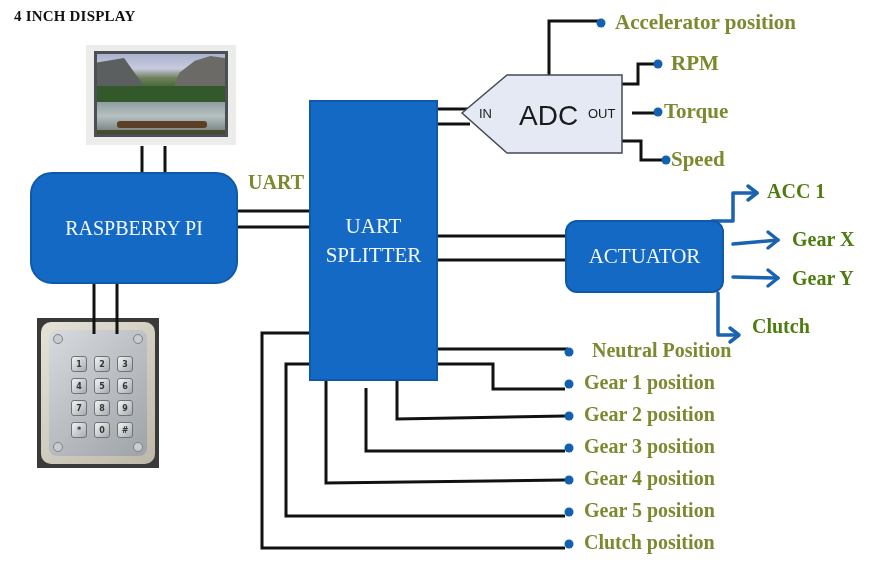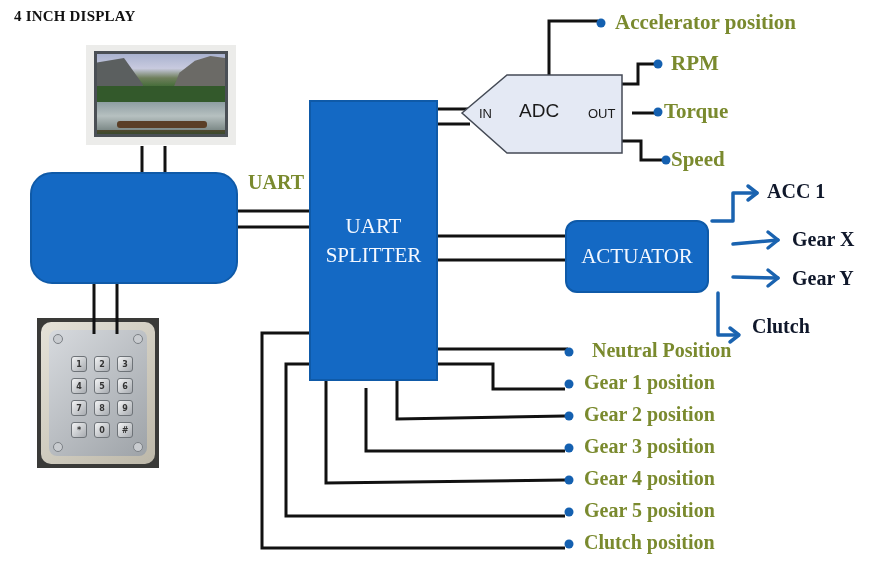--- a/index.html
+++ b/index.html
@@ -3,23 +3,23 @@
 <meta charset="utf-8">
 <style>
   html, body { margin:0; padding:0; background:#ffffff; }
   body { width:894px; height:564px; position:relative; overflow:hidden; font-family:"DejaVu Serif", serif; }
   .abs { position:absolute; }
   svg.wires { position:absolute; left:0; top:0; width:894px; height:564px; }
   .title { left:14px; top:8px; font-family:"Liberation Serif", serif; font-weight:bold; font-size:15px; color:#111; letter-spacing:0.2px; white-space:nowrap; }
   .block { background:#1469c4; border:2px solid #0f5aa8; color:#f4f8ff; display:flex; flex-direction:column; align-items:center; justify-content:center; text-align:center; font-family:"Liberation Serif", serif; box-sizing:border-box; }
   .rpi { left:30px; top:172px; width:208px; height:112px; border-radius:22px; font-size:20px; line-height:31px; }
   .splitter { left:309px; top:100px; width:129px; height:281px; border-radius:0; font-size:21px; line-height:29px; }
-  .actuator { left:565px; top:220px; width:144px; height:73px; border-radius:12px; font-size:21px; }
+  .actuator { left:565px; top:220px; width:159px; height:73px; border-radius:12px; font-size:21px; }
   .lbl-green { font-family:"Liberation Serif", serif; font-weight:bold; color:#7a8a2e; font-size:21px; white-space:nowrap; }
-  .lbl-black { font-family:"Liberation Serif", serif; font-weight:bold; color:#0f172a; font-size:20px; white-space:nowrap; }
+  .lbl-black { font-family:"Liberation Serif", serif; font-weight:bold; color:#4d7c0f; font-size:20px; white-space:nowrap; }
   .adc-text { font-family:"Liberation Sans", sans-serif; font-weight:normal; color:#1a1a1a; white-space:nowrap; }
   .display { left:86px; top:45px; width:150px; height:100px; background:#ececea; box-sizing:border-box; padding:6px 8px 8px 8px; }
   .display .screen { width:100%; height:100%; border:3px solid #4a4f55; box-sizing:border-box;
     background: linear-gradient(180deg, #a9b2cf 0%, #c8cadf 18%, #6f7f5c 30%, #3f6a34 42%, #7a9b5f 48%, #8fa2a6 52%, #a7b1b3 64%, #7f8c86 76%, #4c5b3c 86%, #5d4630 92%, #3a4a2c 100%); position:relative; overflow:hidden; }
   .display .mtn1 { position:absolute; left:-6px; top:4px; width:60px; height:46px; background:#5b5f5f; clip-path:polygon(0 100%, 10% 10%, 55% 0, 85% 55%, 100% 100%); }
   .display .mtn2 { position:absolute; right:-4px; top:2px; width:62px; height:48px; background:#6b6a66; clip-path:polygon(0 100%, 20% 35%, 45% 10%, 70% 0, 100% 5%, 100% 100%); }
   .display .trees { position:absolute; left:0; top:32px; width:100%; height:16px; background:#33592b; }
   .display .water { position:absolute; left:0; top:48px; width:100%; height:28px; background:linear-gradient(180deg,#8e9ea2,#b6c0c0 50%,#7d8a88); }
   .display .log { position:absolute; left:20px; bottom:6px; width:90px; height:7px; background:#5b3f27; border-radius:3px; }
   .keypad { left:37px; top:318px; width:122px; height:150px; background:#3a3a38; box-sizing:border-box; padding:4px; }
@@ -101,31 +101,32 @@
   <div class="screen">
     <div class="mtn1"></div>
     <div class="mtn2"></div>
     <div class="trees"></div>
     <div class="water"></div>
     <div class="log"></div>
   </div>
 </div>
 
 <div class="abs block rpi">
+  <span>RASPBERRY PI</span>
 </div>
 
 <div class="abs lbl-green" style="left:248px; top:171px; font-size:20px;">UART</div>
 
 <div class="abs block splitter">
   <span>UART</span>
   <span>SPLITTER</span>
 </div>
 
 <div class="abs adc-text" style="left:479px; top:106px; font-size:13px;">IN</div>
-<div class="abs adc-text" style="left:519px; top:100px; font-size:19px;">ADC</div>
+<div class="abs adc-text" style="left:519px; top:100px; font-size:28px;">ADC</div>
 <div class="abs adc-text" style="left:588px; top:106px; font-size:13px;">OUT</div>
 
 <div class="abs lbl-green" style="left:615px; top:10px;text-align:center;">Accelerator position</div>
 <div class="abs lbl-green" style="left:671px; top:51px;">RPM</div>
 <div class="abs lbl-green" style="left:664px; top:99px;">Torque</div>
 <div class="abs lbl-green" style="left:671px; top:147px;">Speed</div>
 
 <div class="abs block actuator">
   <span>ACTUATOR</span>
 </div>

